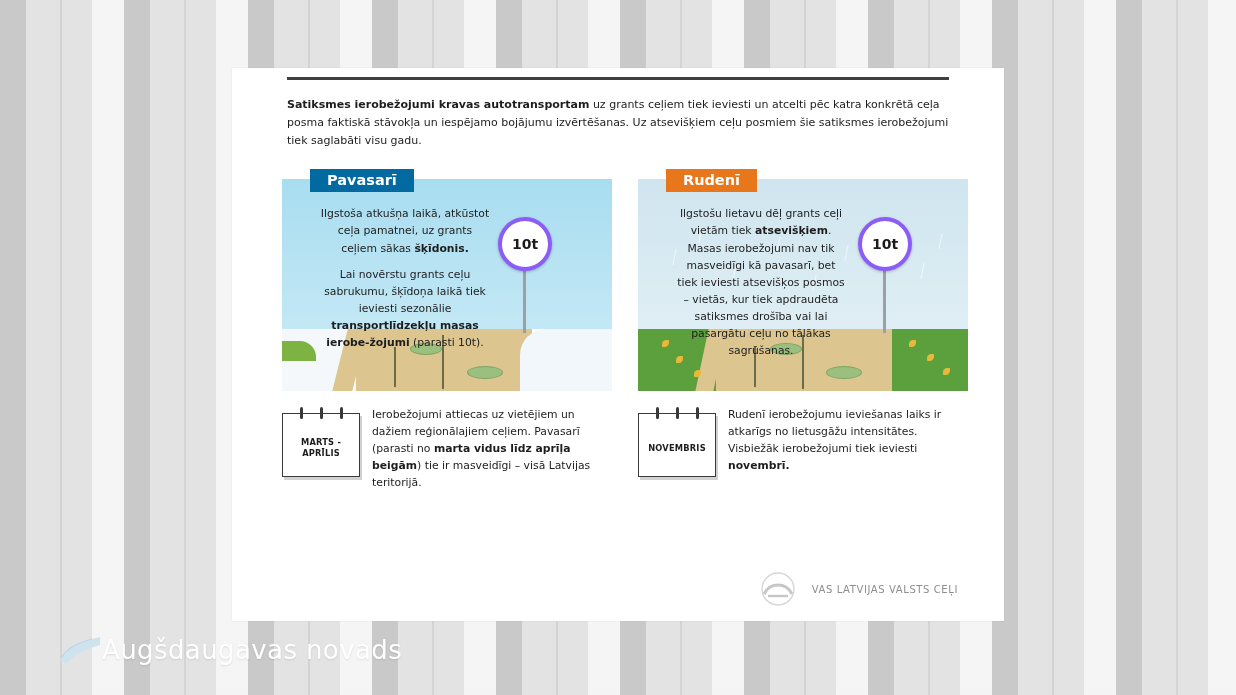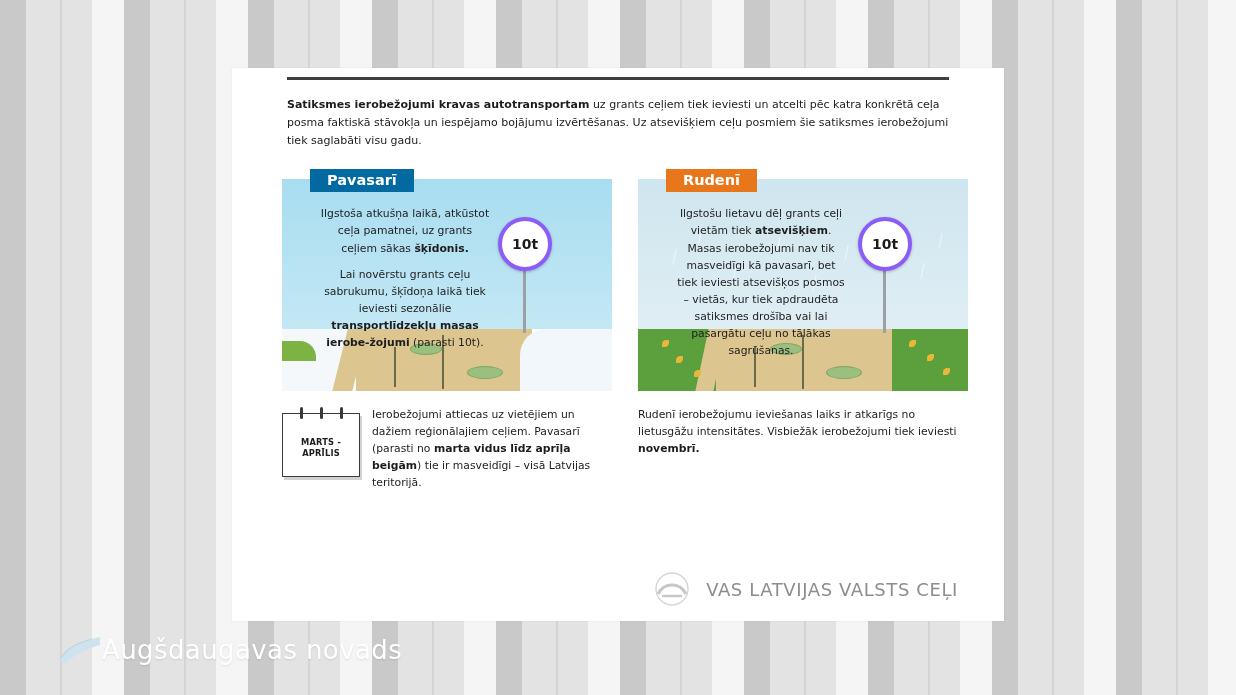--- a/index.html
+++ b/index.html
@@ -332,21 +332,21 @@
     display: flex;
     align-items: center;
     gap: 12px;
   }
   .footer .logo-mark {
     width: 44px; height: 34px;
     opacity: 0.55;
   }
   .footer .logo-text {
     font-family: "DejaVu Sans", sans-serif;
-    font-size: 18px;
+    font-size: 10px;
     color: #8d8d8d;
     letter-spacing: 0.6px;
   }
 </style>
 </head>
 <body>
 
 <div id="page">
 
   <div class="stripes"></div>
@@ -458,20 +458,28 @@
             <div class="sign" style="left:220px; top:38px;">
               <div class="pole"></div>
               <div class="disc">
                 <span>10t</span>
               </div>
             </div>
           </div>
 
           <div class="cal-row" style="margin-left:0; margin-right:0;">
             <div class="cal-block">
+              <div class="calendar">
+                <div class="rings">
+                    <i></i>
+                    <i></i>
+                    <i></i>
+                  </div>
+                <div class="label">NOVEMBRIS</div>
+              </div>
               <div class="cal-text">
                 Rudenī ierobežojumu ieviešanas laiks ir atkarīgs no lietusgāžu intensitātes. Visbiežāk ierobežojumi tiek ieviesti <b>novembrī.</b>
               </div>
             </div>
           </div>
         </div>
 
       </div>
 
       <div class="footer">

